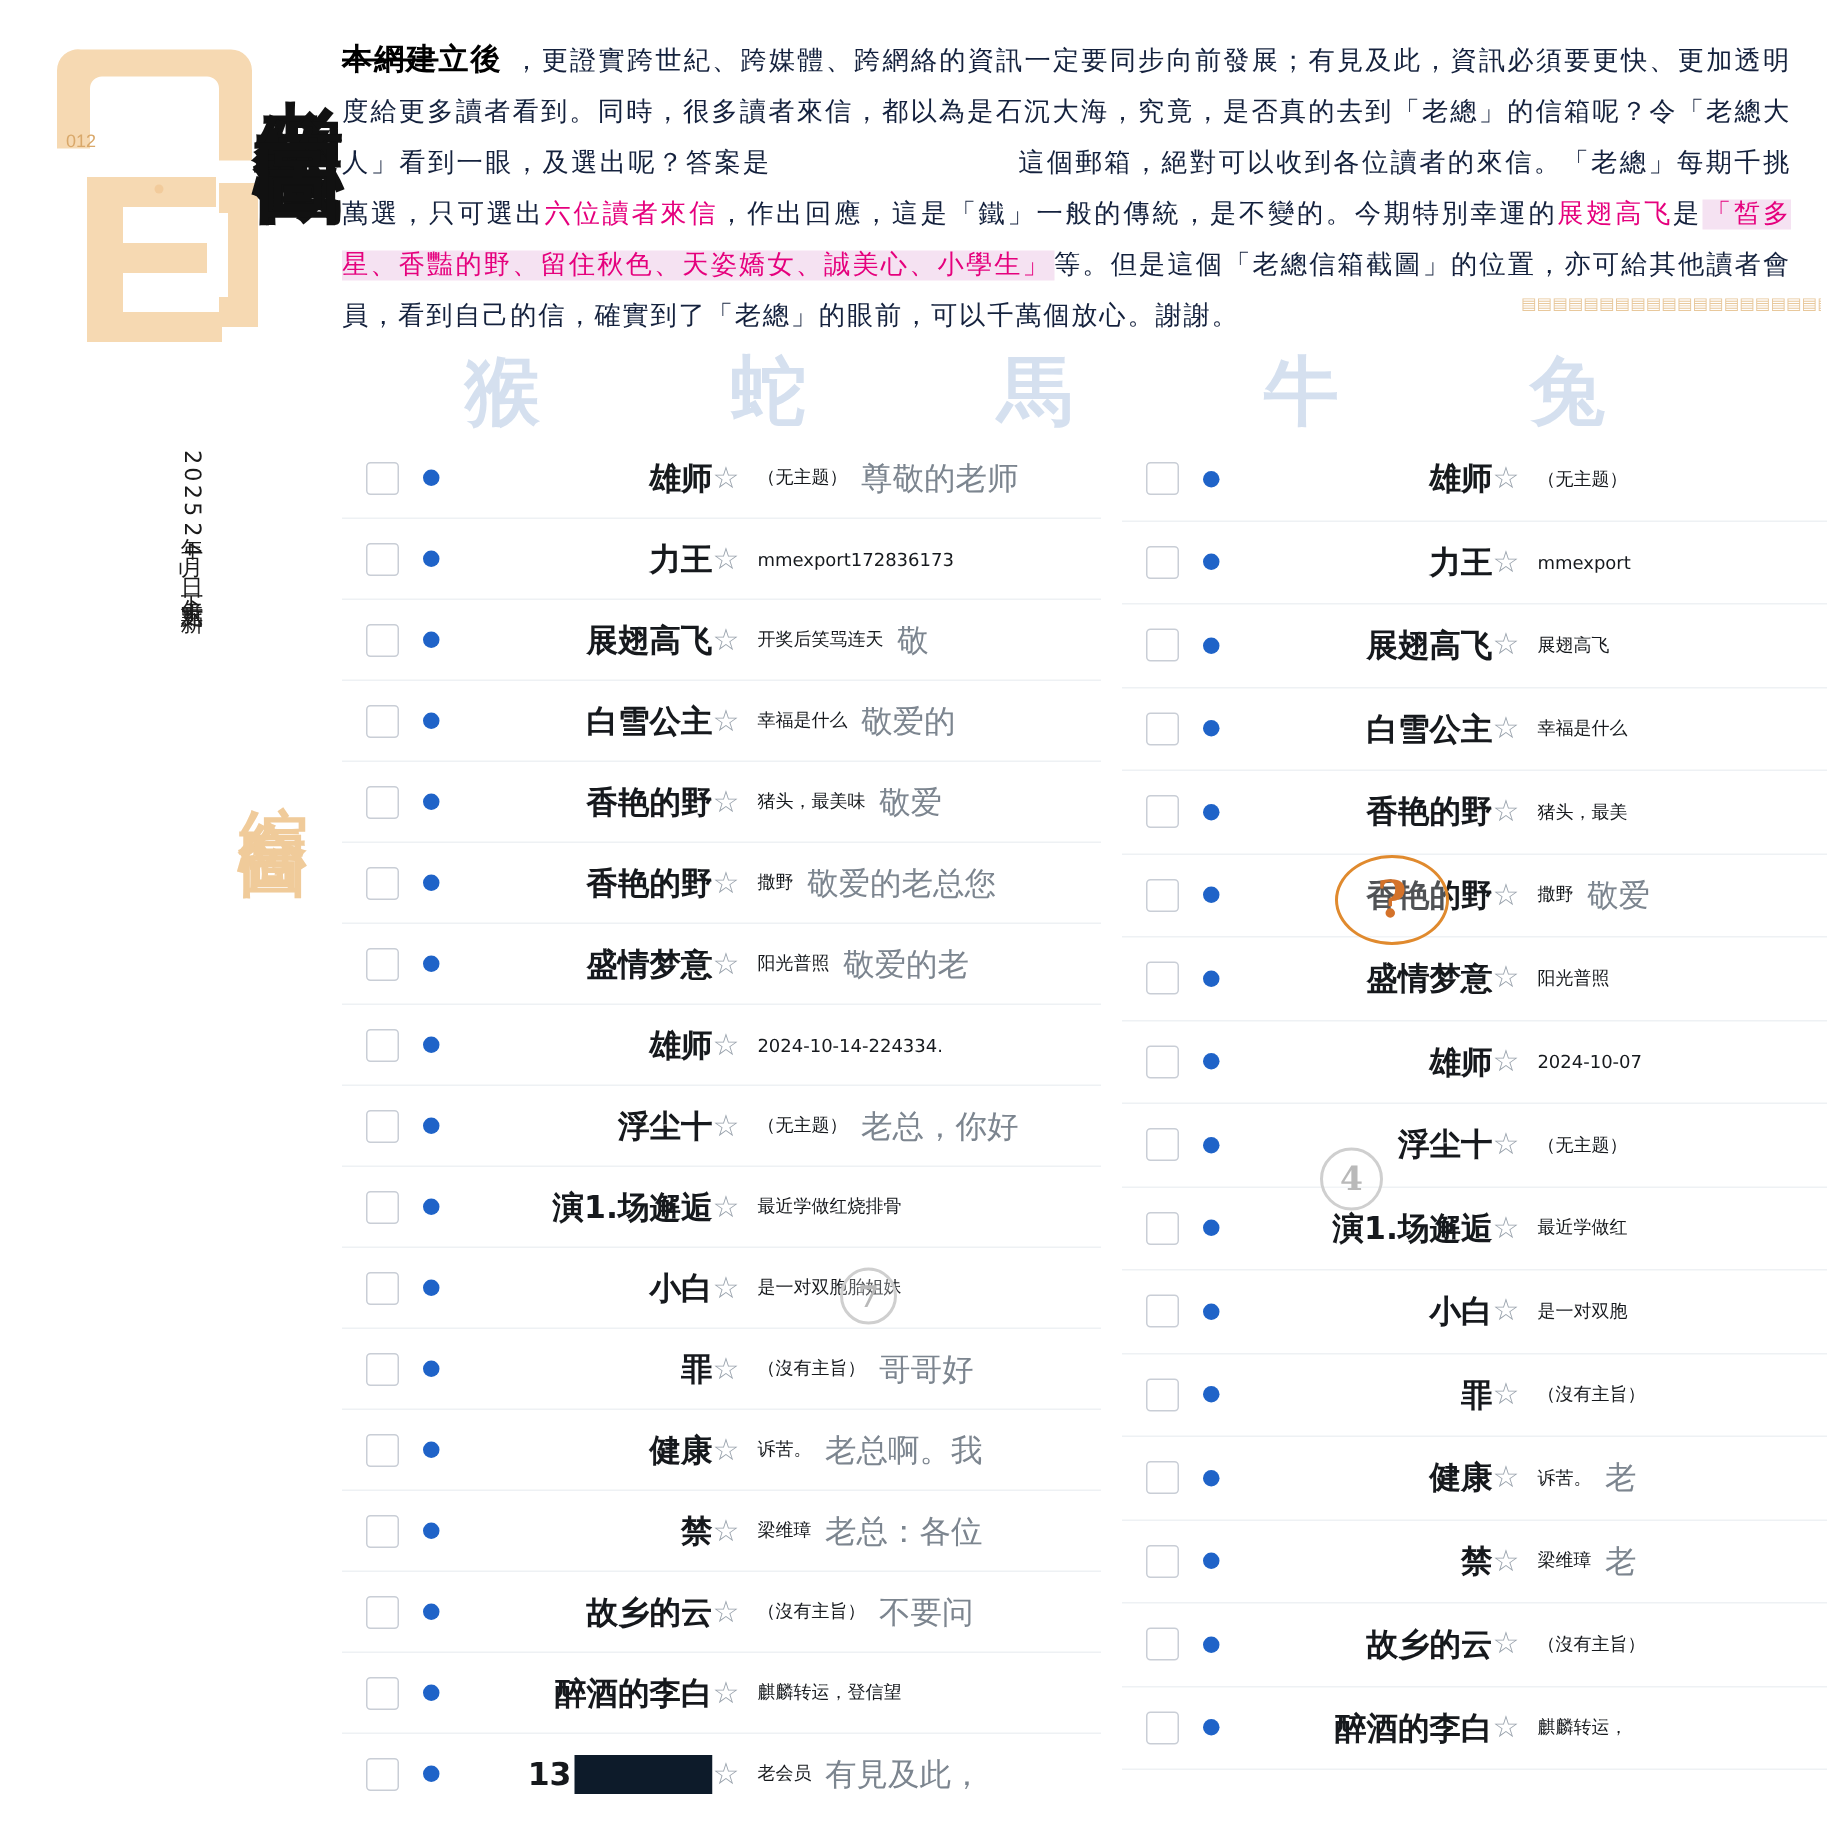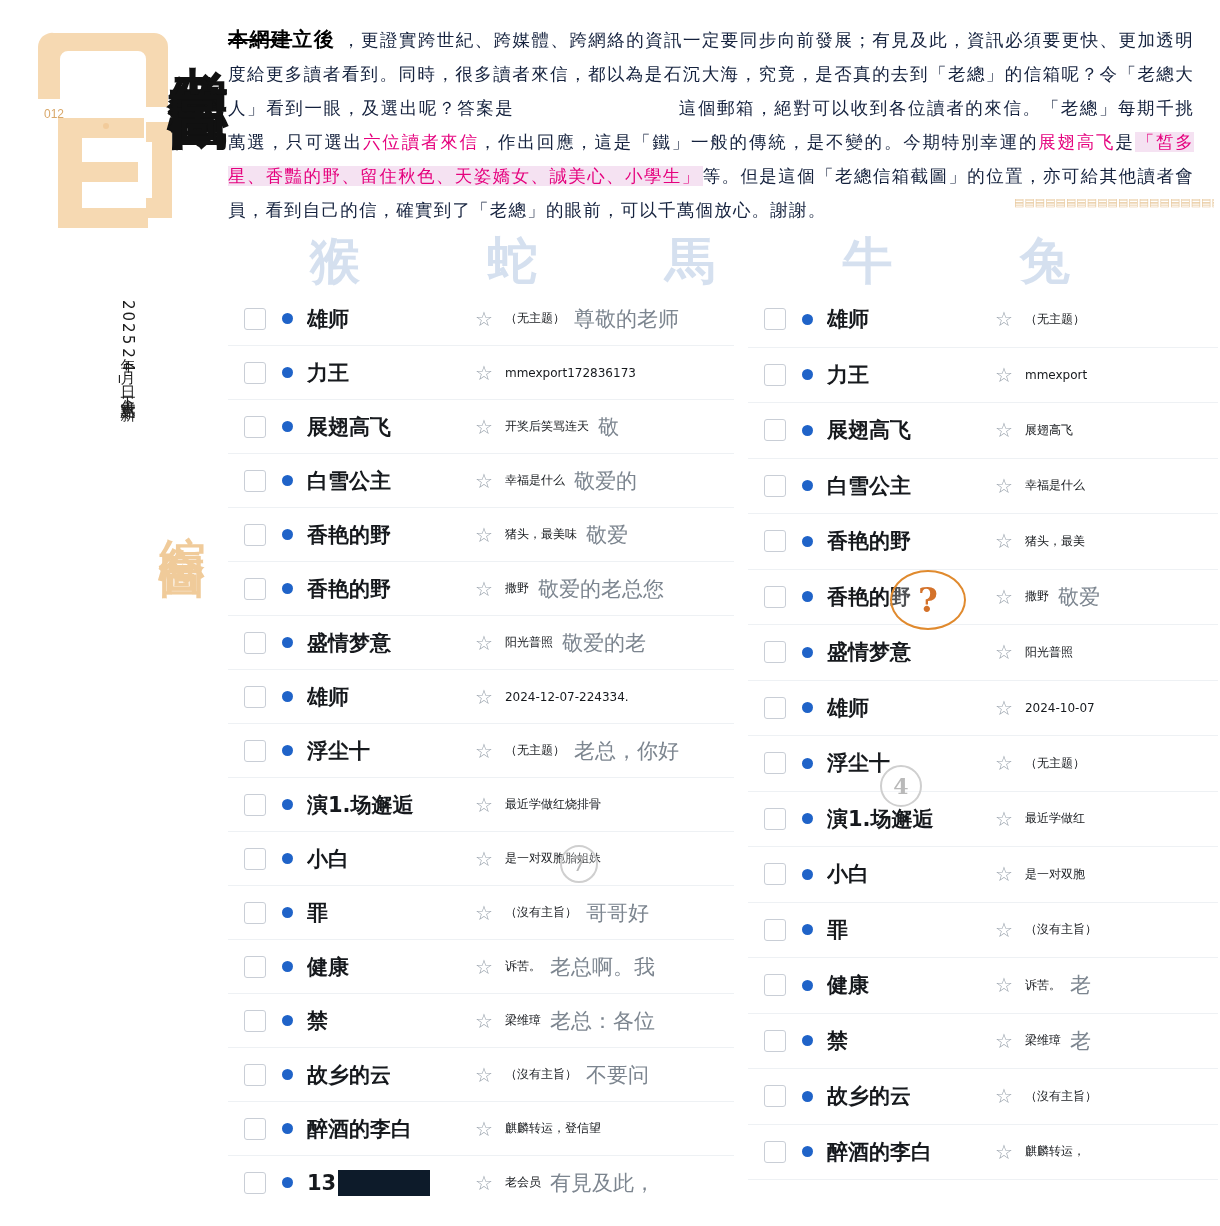--- a/index.html
+++ b/index.html
@@ -118,20 +118,21 @@
     opacity: .75;
     pointer-events: none;
   }
 
   
   .panel {
     position: absolute;
     top: 292px;
     background: #ffffff;
     overflow: hidden;
+    text-align: right;
   }
   .panel-left  { left: 228px;  width: 506px;  height: 910px; }
   .panel-right { left: 748px;  width: 470px;  height: 910px; }
 
   .mail-row {
     display: flex;
     align-items: center;
     height: 53px;
     border-bottom: 1px solid #eef1f4;
     padding: 0 4px;
@@ -237,21 +238,21 @@
 
 <div class="left-band">
   <div class="seal">
     <svg width="155" height="215" viewBox="0 0 155 215" aria-hidden="true">
       <path d="M20 15 h100 a14 14 0 0 1 14 14 v60 h-22 v-48 a8 8 0 0 0 -8 -8 h-70 a8 8 0 0 0 -8 8 v40 h-22 v-52 a14 14 0 0 1 16 -14 z" fill="#f6d9b2"></path>
       <path d="M24 100 h86 v20 h-62 v24 h56 v20 h-56 v26 h66 v20 h-90 z" fill="#f6d9b2"></path>
       <path d="M112 104 h26 v96 h-26 v-20 h6 v-56 h-6 z" fill="#f6d9b2"></path>
       <circle cx="72" cy="108" r="3" fill="#f2cb9b"></circle>
     </svg>
   </div>
-  <div class="seal" style="left:44px; top:108px; font-size:12px; color:#d9a86a; width:40px; height:16px;">012</div>
+  <div class="seal" style="left:44px; top:88px; font-size:12px; color:#d9a86a; width:40px; height:16px;">012</div>
 
   <div class="vtitle">老總信箱截圖</div>
   <div class="vtitle-sub">綜合圖</div>
   <div class="vdate">2025年2月4日_下午六點更新</div>
 </div>
 
 <div class="article">
   <span class="lead strike">本網建</span><span class="lead">立後</span>
   <span>，更證實跨世紀、跨媒體、跨網絡的資訊一定要同步向前發展；有見及此，資訊必須要更快、更加透明度給更多讀者看到。同時，很多讀者來信，都以為是石沉大海，究竟，是否真的去到「老總」的信箱呢？令「老總大人」看到一眼，及選出呢？答案是</span>
   <span class="blank-space"></span>
@@ -324,21 +325,21 @@
       <div class="sender">盛情梦意</div>
       <div class="star">☆</div>
       <div class="subject">阳光普照</div>
       <div class="preview">敬爱的老</div>
     </div>
     <div class="mail-row">
       <div class="checkbox"></div>
       <div class="unread-dot"></div>
       <div class="sender">雄师</div>
       <div class="star">☆</div>
-      <div class="subject">2024-12-07-224334.</div>
+      <div class="subject">2024-10-14-224334.</div>
     </div>
     <div class="mail-row">
       <div class="checkbox"></div>
       <div class="unread-dot"></div>
       <div class="sender">浮尘十</div>
       <div class="star">☆</div>
       <div class="subject">（无主题）</div>
       <div class="preview">老总，你好</div>
     </div>
     <div class="mail-row">

